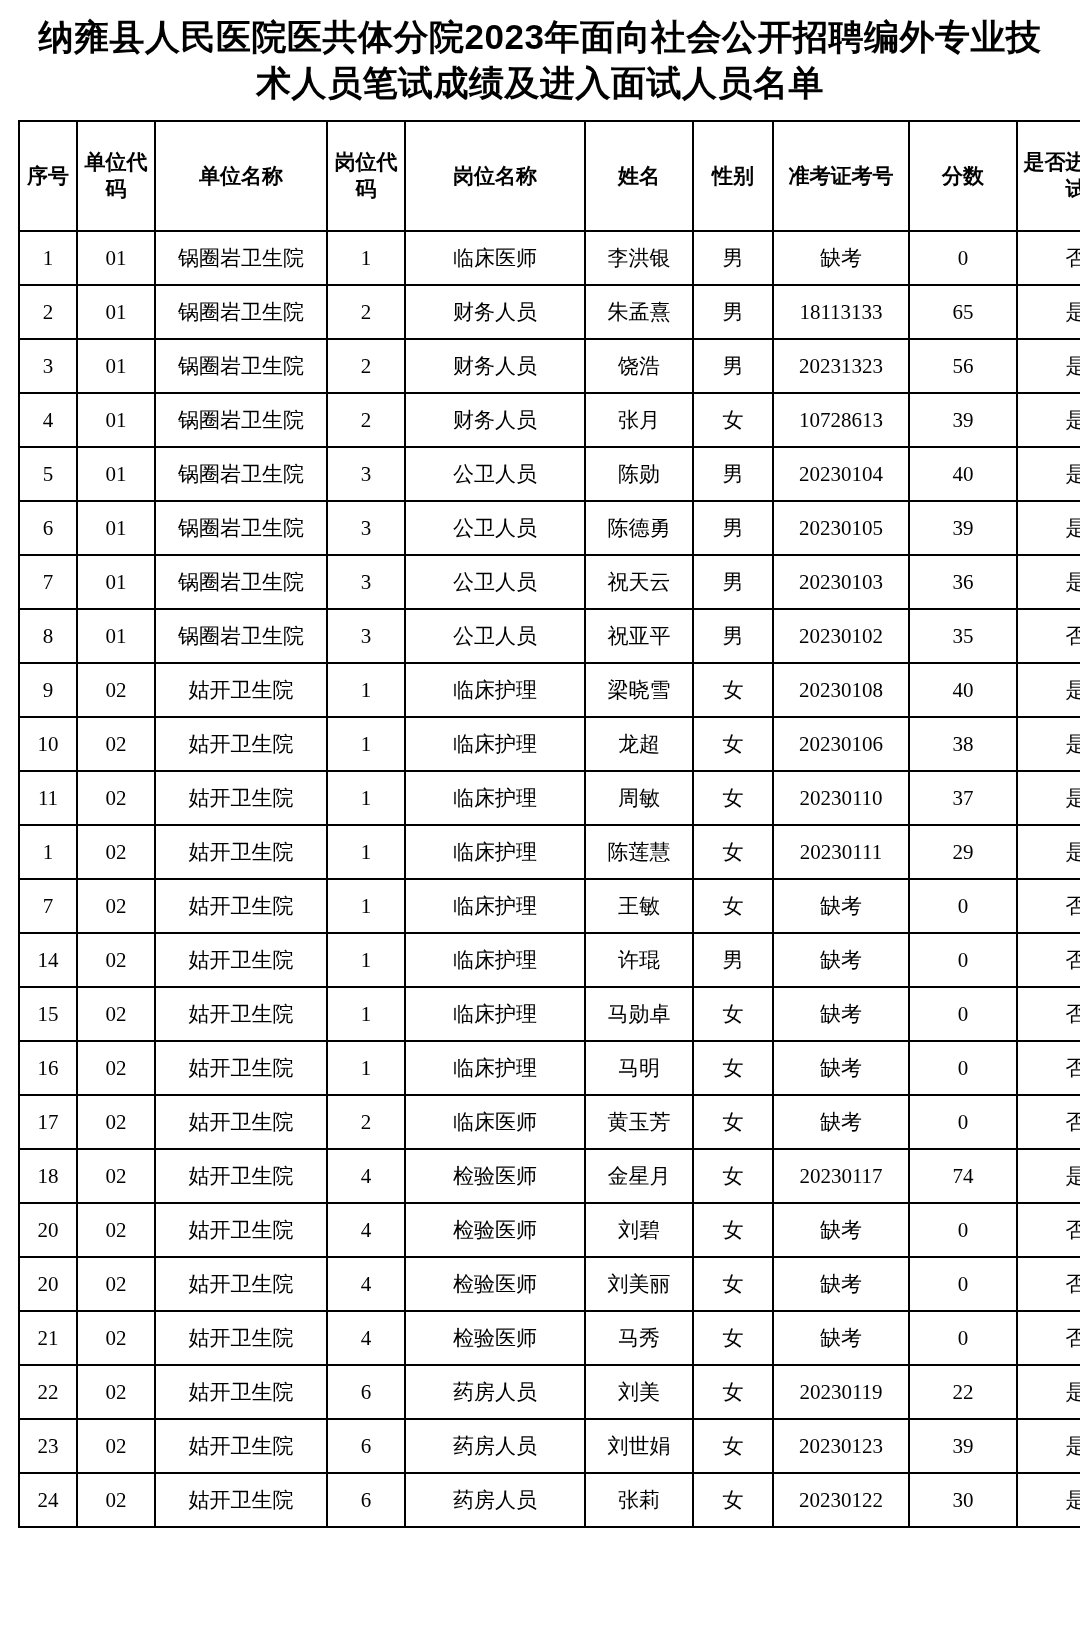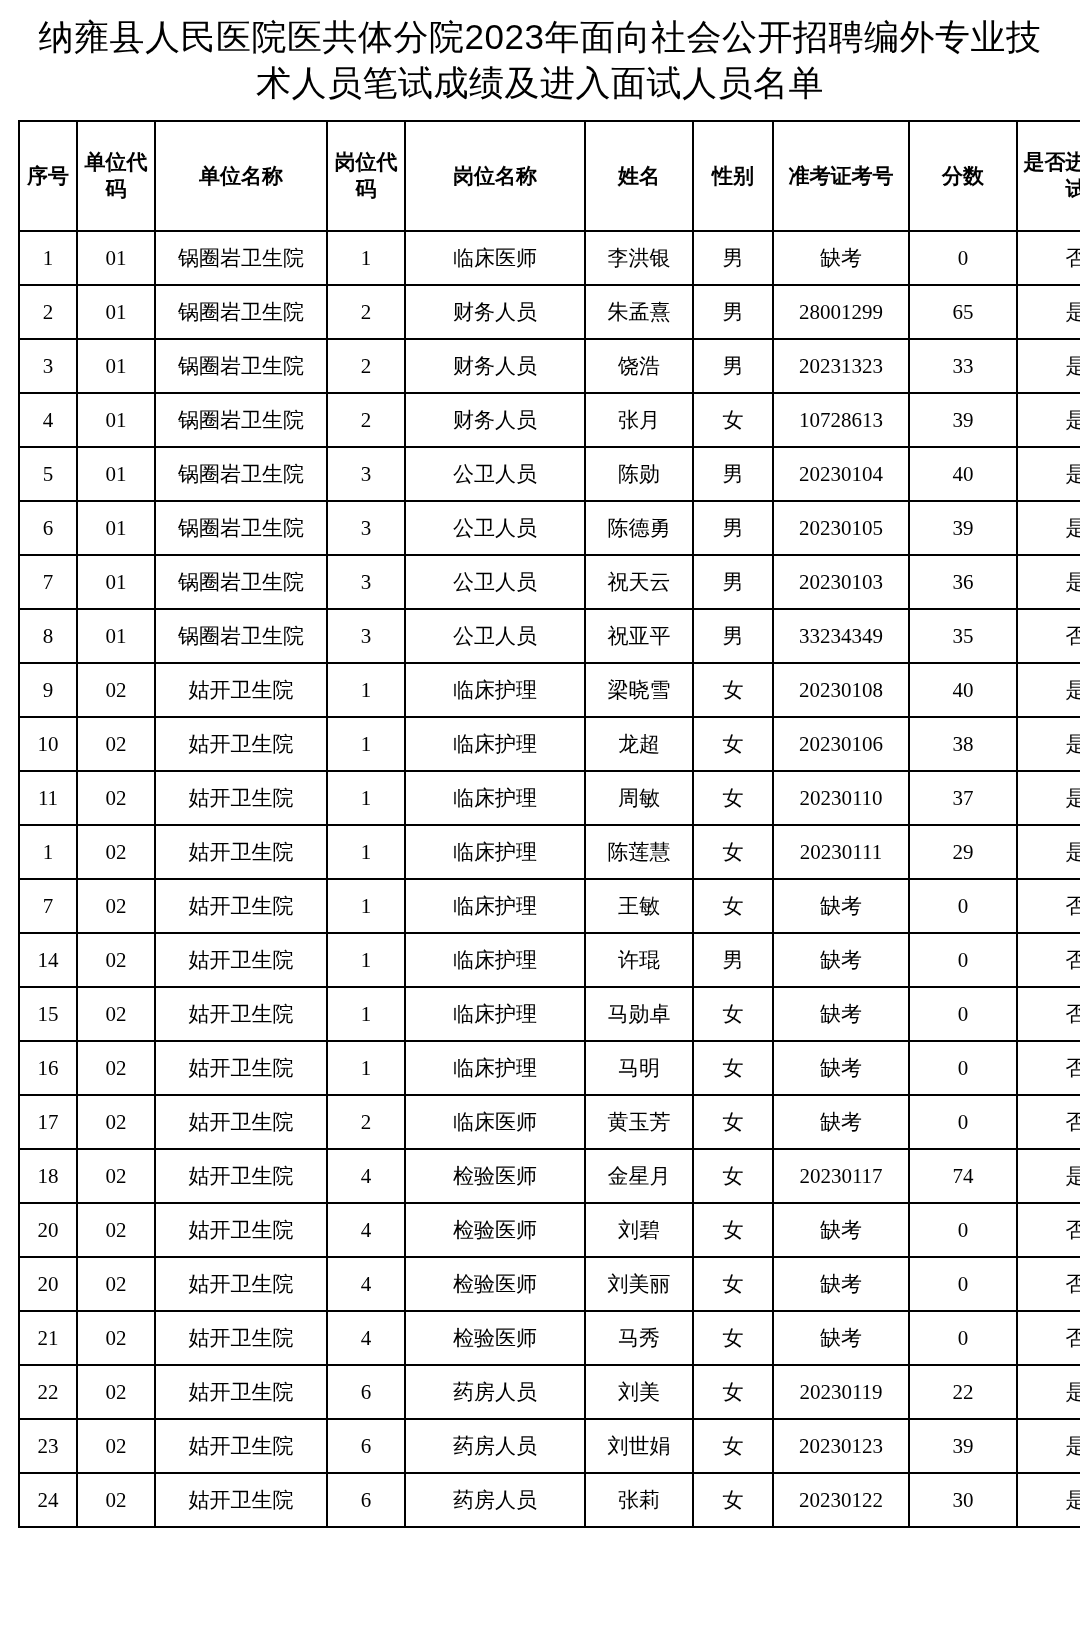--- a/index.html
+++ b/index.html
@@ -13,21 +13,21 @@
     font-family: "Liberation Serif", "DejaVu Serif", serif;
     color: #000000;
   }
   .page {
     width: 1080px;
     box-sizing: border-box;
     padding: 10px 18px 0 18px;
   }
   .doc-title {
     font-family: "Liberation Sans", "DejaVu Sans", sans-serif;
-    font-weight: normal;
+    font-weight: bold;
     font-size: 35px;
     line-height: 1.32;
     text-align: center;
     letter-spacing: 0.5px;
     margin: 4px 0 14px 0;
     padding: 0 4px;
   }
   table.results {
     border-collapse: collapse;
     width: 1044px;
@@ -109,34 +109,34 @@
           <td>否</td>
         </tr>
         <tr>
           <td>2</td>
           <td>01</td>
           <td>锅圈岩卫生院</td>
           <td>2</td>
           <td>财务人员</td>
           <td>朱孟熹</td>
           <td>男</td>
-          <td>28001299</td>
+          <td>18113133</td>
           <td>65</td>
           <td>是</td>
         </tr>
         <tr>
           <td>3</td>
           <td>01</td>
           <td>锅圈岩卫生院</td>
           <td>2</td>
           <td>财务人员</td>
           <td>饶浩</td>
           <td>男</td>
           <td>20231323</td>
-          <td>33</td>
+          <td>56</td>
           <td>是</td>
         </tr>
         <tr>
           <td>4</td>
           <td>01</td>
           <td>锅圈岩卫生院</td>
           <td>2</td>
           <td>财务人员</td>
           <td>张月</td>
           <td>女</td>
@@ -181,21 +181,21 @@
           <td>是</td>
         </tr>
         <tr>
           <td>8</td>
           <td>01</td>
           <td>锅圈岩卫生院</td>
           <td>3</td>
           <td>公卫人员</td>
           <td>祝亚平</td>
           <td>男</td>
-          <td>33234349</td>
+          <td>20230102</td>
           <td>35</td>
           <td>否</td>
         </tr>
         <tr>
           <td>9</td>
           <td>02</td>
           <td>姑开卫生院</td>
           <td>1</td>
           <td>临床护理</td>
           <td>梁晓雪</td>

